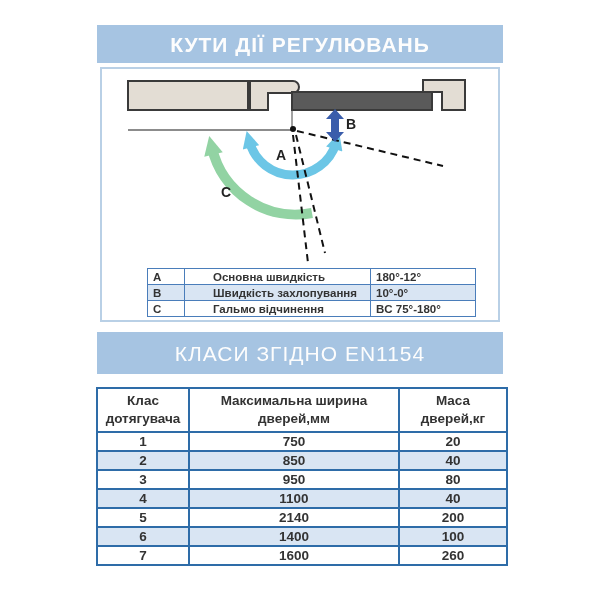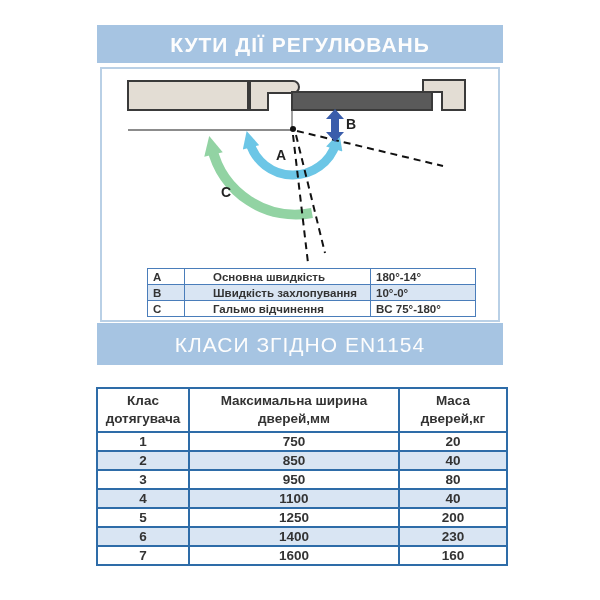--- a/index.html
+++ b/index.html
@@ -6,21 +6,21 @@
   body{
     width:600px;height:600px;background:#ffffff;position:relative;
     font-family:"Liberation Sans",sans-serif;color:#333;
     -webkit-font-smoothing:antialiased;
   }
   .band{
     position:absolute;left:97px;width:406px;background:#a6c4e2;
     color:#fdfdfd;text-align:center;letter-spacing:1px;font-size:21px;
   }
   .band.first{top:25px;height:38px;line-height:39px;font-weight:bold;}
-  .band.second{top:323px;height:42px;line-height:43px;}
+  .band.second{top:332px;height:42px;line-height:43px;}
 
   .diagram-box{
     position:absolute;left:100px;top:67px;width:400px;height:255px;
     border:2px solid #b9d0e6;box-sizing:border-box;background:#fff;
   }
   .diagram-box svg{position:absolute;left:0;top:0;}
 
   
   table{border-collapse:collapse;}
   .adj-table{
@@ -93,21 +93,21 @@
     <text x="174" y="91" class="svg-label">A</text>
     <text x="244" y="60" class="svg-label">B</text>
     <text x="119" y="128" class="svg-label">C</text>
   </svg>
 
   <table class="adj-table">
     <tbody>
       <tr>
         <td class="c1">A</td>
         <td class="c2">Основна швидкість</td>
-        <td class="c3">180°-14°</td>
+        <td class="c3">180°-12°</td>
       </tr>
       <tr class="alt">
         <td class="c1">B</td>
         <td class="c2">Швидкість захлопування</td>
         <td class="c3">10°-0°</td>
       </tr>
       <tr>
         <td class="c1">C</td>
         <td class="c2">Гальмо відчинення</td>
         <td class="c3">BC 75°-180°</td>
@@ -142,27 +142,27 @@
       <td>950</td>
       <td>80</td>
     </tr>
     <tr class="alt">
       <td>4</td>
       <td>1100</td>
       <td>40</td>
     </tr>
     <tr>
       <td>5</td>
-      <td>1250</td>
+      <td>2140</td>
       <td>200</td>
     </tr>
     <tr class="alt">
       <td>6</td>
       <td>1400</td>
-      <td>230</td>
+      <td>100</td>
     </tr>
     <tr>
       <td>7</td>
       <td>1600</td>
-      <td>160</td>
+      <td>260</td>
     </tr>
   </tbody>
 </table>
 
 </body></html>

